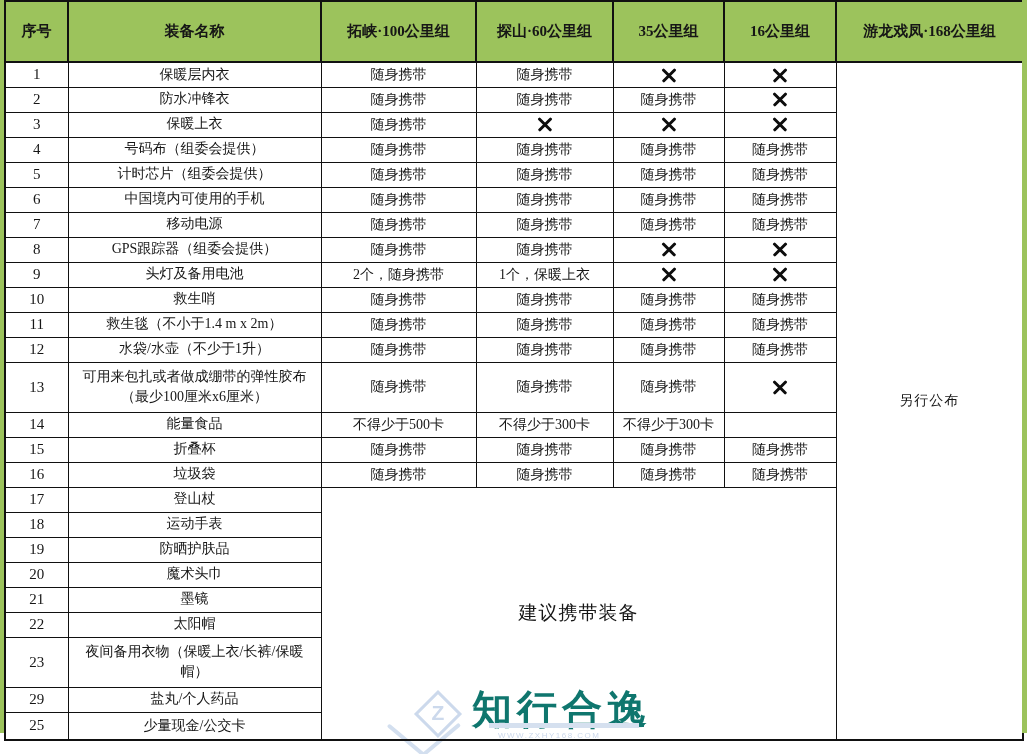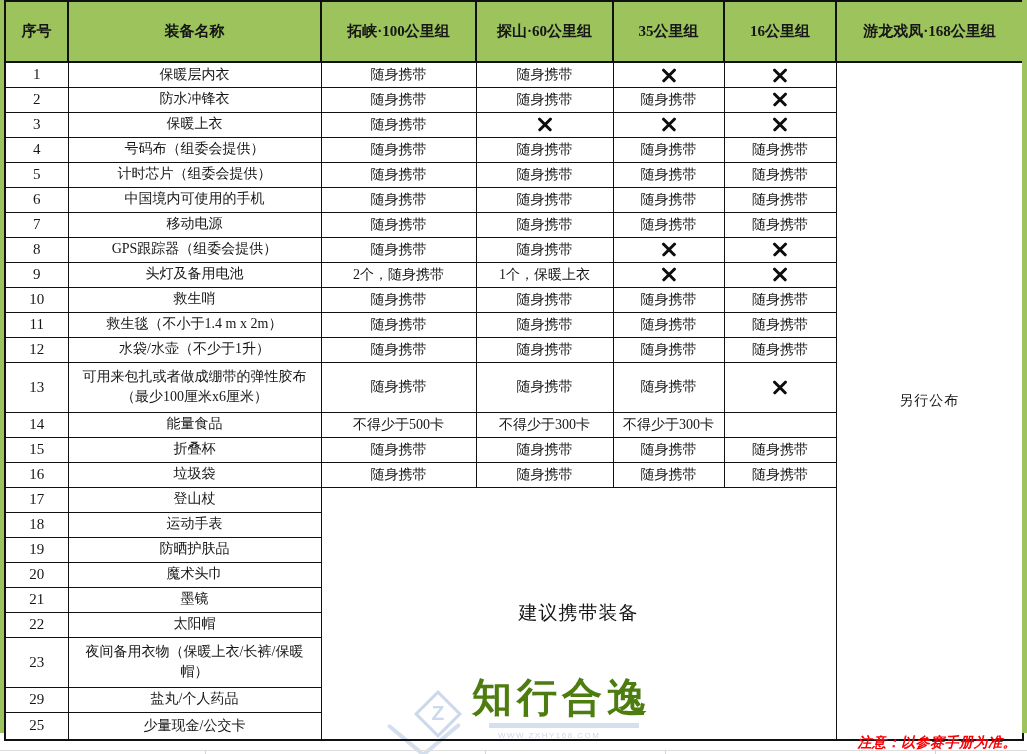--- a/index.html
+++ b/index.html
@@ -45,21 +45,21 @@
     color:#fb0005;letter-spacing:0.5px;white-space:nowrap;
   }
 
   .watermark{position:absolute;left:392px;top:666px;width:290px;height:88px;z-index:1;pointer-events:none;}
   .wm-diamond{position:absolute;left:29px;top:31px;width:28px;height:28px;border:3px solid #ccd9ec;transform:rotate(45deg);}
   .wm-z{position:absolute;left:28px;top:29px;width:36px;height:36px;line-height:36px;text-align:center;
         font-weight:bold;font-size:21px;color:#ccd9ec;font-family:"Liberation Sans",sans-serif;}
   .wm-v1,.wm-v2{position:absolute;height:4px;background:#d3dfef;border-radius:2px;}
   .wm-v1{left:-4px;top:57px;width:48px;transform:rotate(40deg);transform-origin:left center;}
   .wm-v2{left:31px;top:87px;width:48px;transform:rotate(-40deg);transform-origin:left center;}
-  .wm-brand{position:absolute;left:80px;top:4px;font-size:40px;font-weight:bold;color:#4d7c0f;letter-spacing:5px;white-space:nowrap;}
+  .wm-brand{position:absolute;left:80px;top:16px;font-size:40px;font-weight:bold;color:#0f766e;letter-spacing:5px;white-space:nowrap;}
   .wm-underline{position:absolute;left:97px;top:57px;width:150px;height:5px;background:#d5e0ef;}
   .wm-url{position:absolute;left:106px;top:65px;font-size:8px;color:#ccd8eb;letter-spacing:1.5px;
           font-family:"Liberation Sans",sans-serif;text-align:center;}
 </style>
 </head>
 <body>
 
 <div class="sheet">
 
   <div class="watermark">
@@ -259,22 +259,14 @@
         <tr style="height: 28px;">
           <td class="c-no">25</td>
           <td class="c-name">少量现金/公交卡</td>
         </tr>
       </tbody>
   </table>
 
   <div class="edge left"></div>
   <div class="edge right"></div>
 
-  <div class="bottom">
-    <div class="grid-h"></div>
-    <div class="grid-v" style="left:205px"></div>
-    <div class="grid-v" style="left:485px"></div>
-    <div class="grid-v" style="left:665px"></div>
-    <div class="grid-v" style="left:935px"></div>
-    <div class="note">注意：以参赛手册为准。</div>
-  </div>
 
 </div>
 
 </body></html>

